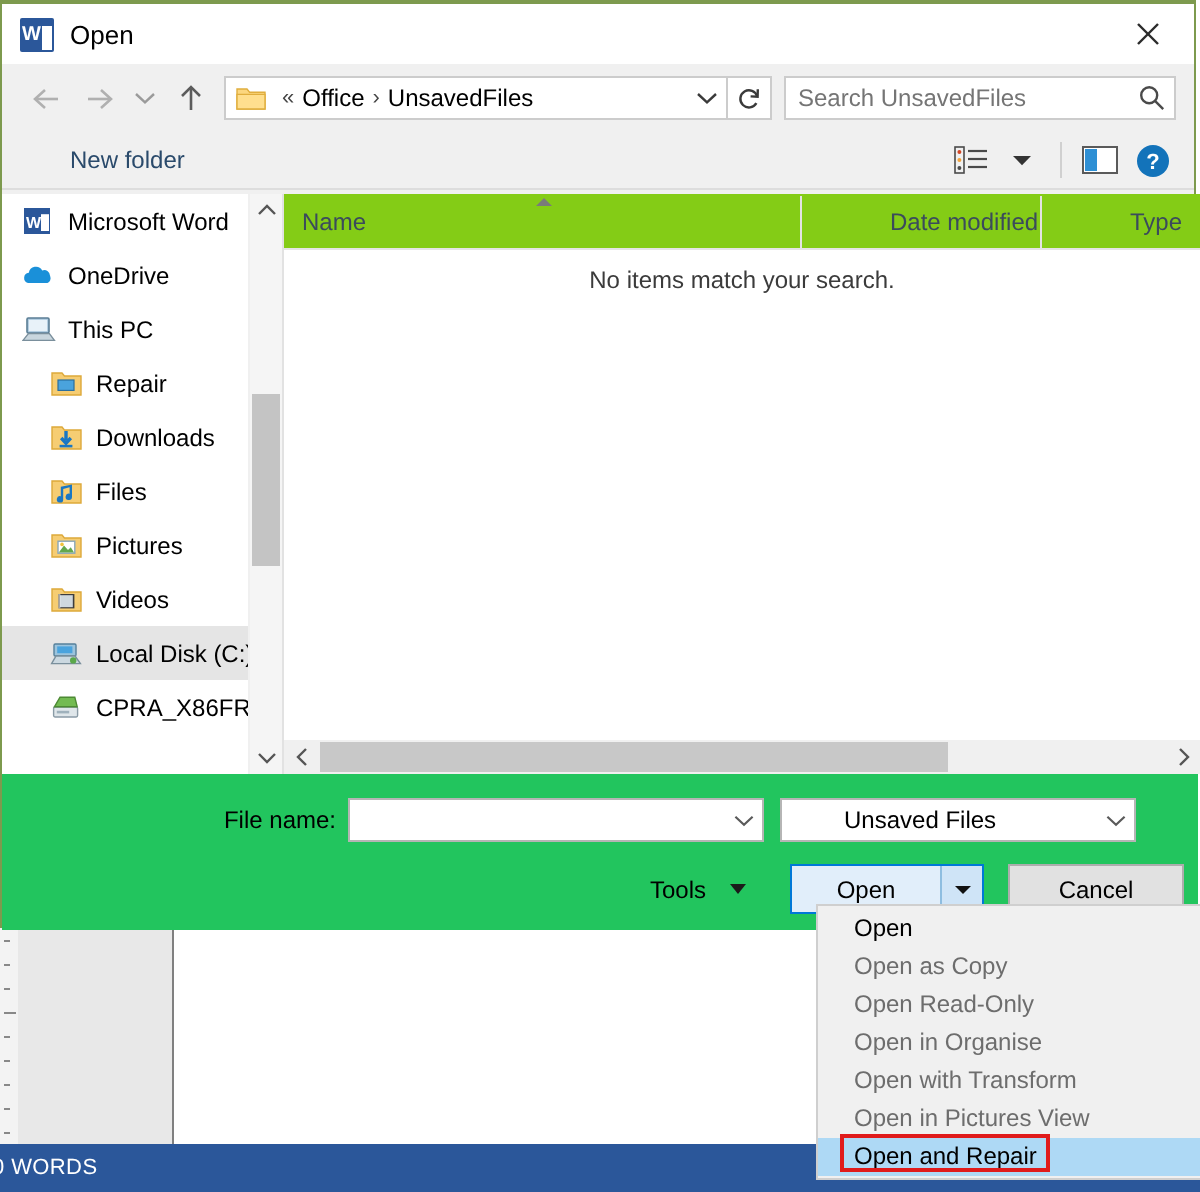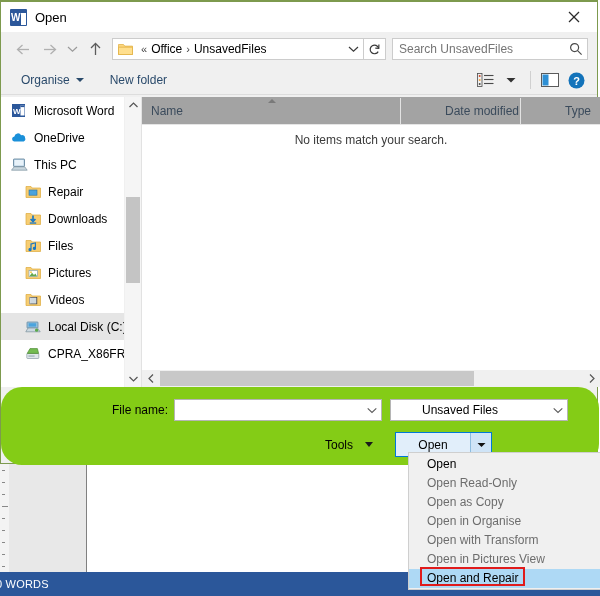--- a/index.html
+++ b/index.html
@@ -292,21 +292,21 @@
     flex: 1;
     background: #ffffff;
     position: relative;
   }
   #col-header {
     height: 27px;
     display: flex;
     align-items: center;
     border-bottom: 1px solid #e5e5e5;
     position: relative;
-    background: #a3a3a3;
+    background: #84cc16;
   }
   .col {
     font-size: 12px;
     color: #3b4b5c;
     padding-left: 9px;
     box-sizing: border-box;
     height: 26px;
     line-height: 26px;
     position: relative;
   }
@@ -346,22 +346,21 @@
     background: #c8c8c8;
     margin-left: 1px;
   }
 
   
   #bottom {
     position: absolute;
     left: 0; top: 385px;
     width: 598px;
     height: 78px;
-    background: #84cc16;
-    border-radius: 21px;
+    background: #22c55e;
   }
   #filename-row {
     position: absolute;
     left: 0; top: 12px;
     width: 598px;
     display: flex;
     align-items: center;
   }
   #filename-label {
     width: 173px;
@@ -573,24 +572,20 @@
       <div id="search-icon-wrap">
         <svg width="14" height="14" viewBox="0 0 14 14">
           <circle cx="5.6" cy="5.6" r="4" fill="none" stroke="#4a4a4a" stroke-width="1.2"></circle>
           <line x1="8.6" y1="8.6" x2="12.6" y2="12.6" stroke="#4a4a4a" stroke-width="1.2"></line>
         </svg>
       </div>
     </div>
   </div>
 
   <div id="toolbar">
-    <div class="tbitem" id="tb-organise">
-      <span>Organise</span>
-      <span class="caret"></span>
-    </div>
     <div class="tbitem" id="tb-newfolder">
       <span>New folder</span>
     </div>
     <div id="tb-right">
       <div class="tbicon">
         <svg width="17" height="14" viewBox="0 0 17 14">
           <rect x="0.5" y="0.5" width="4.5" height="13" fill="none" stroke="#4a4a4a" stroke-width="0.8"></rect>
           <circle cx="2.7" cy="3" r="1" fill="#d24726"></circle>
           <circle cx="2.7" cy="7" r="1" fill="#f2a33c"></circle>
           <circle cx="2.7" cy="11" r="1" fill="#4a4a4a"></circle>
@@ -780,26 +775,27 @@
         <span class="caret-dark"></span>
       </div>
       <div id="open-split">
         <div id="open-btn">Open</div>
         <div id="open-dropdown">
           <svg width="9" height="6" viewBox="0 0 9 6">
               <path d="M0.5 1 L4.5 5 L8.5 1 z" fill="#111111"></path>
             </svg>
         </div>
       </div>
+      <div id="cancel-btn">Cancel</div>
     </div>
   </div>
 </div>
 
 <div id="open-menu">
     <div class="menu-item enabled">Open</div>
+    <div class="menu-item">Open as Copy</div>
     <div class="menu-item">Open Read-Only</div>
-    <div class="menu-item">Open as Copy</div>
     <div class="menu-item">Open in Organise</div>
     <div class="menu-item">Open with Transform</div>
     <div class="menu-item">Open in Pictures View</div>
     <div class="menu-item enabled highlight">Open and Repair</div>
   </div>
 <div id="menu-highlight-box"></div>
 
 </body></html>

